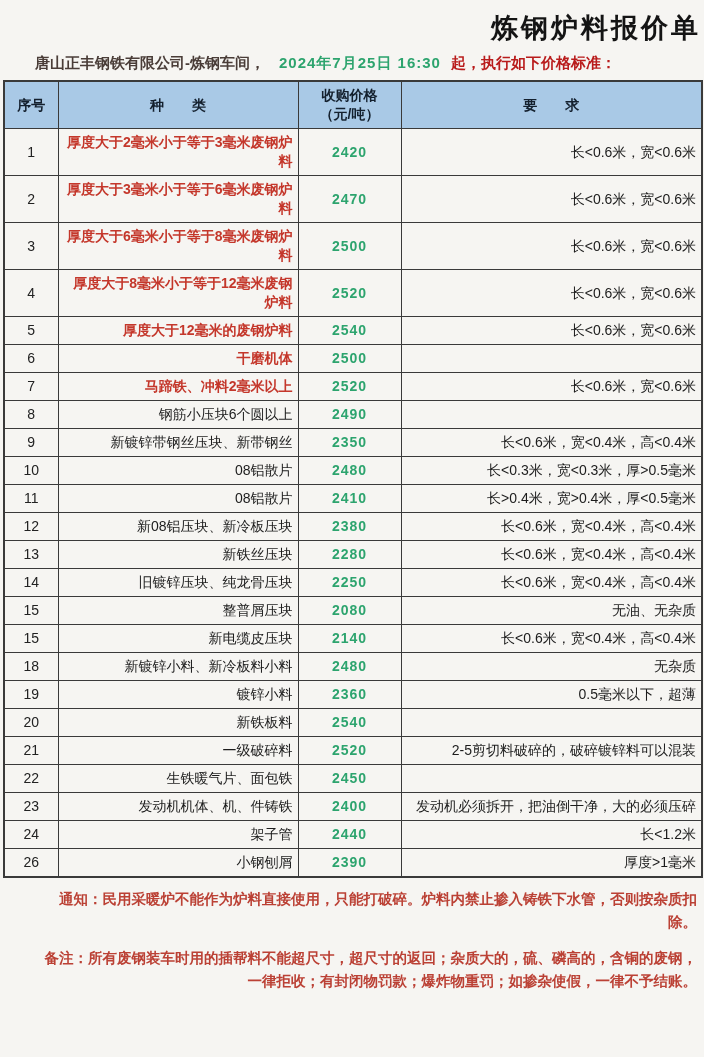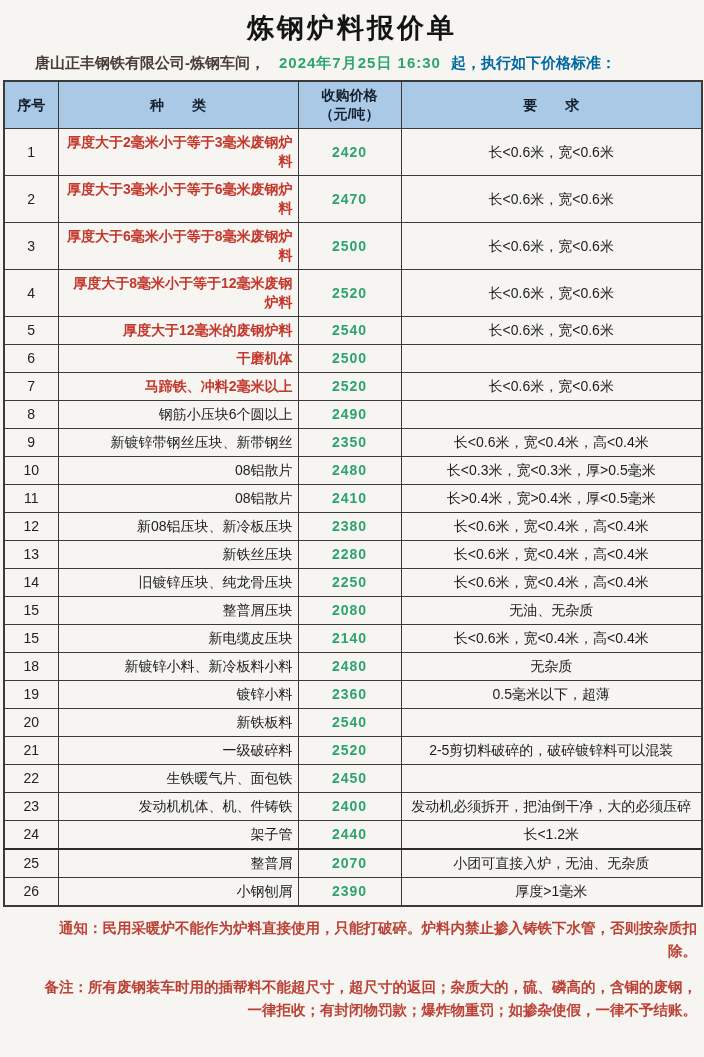--- a/index.html
+++ b/index.html
@@ -14,37 +14,37 @@
   *{box-sizing:border-box;margin:0;padding:0;}
   html,body{background:#e9e9e7;}
   body{
     width:704px;min-height:1057px;margin:0 auto;
     font-family:"Liberation Sans","DejaVu Sans",sans-serif;
     background:#f6f5f2;
     color:var(--ink);
   }
   .sheet{width:704px;padding:8px 3px 14px 3px;}
   .title{
-    text-align:center;
+    text-align:right;
     font-size:27px;
     font-weight:bold;
     letter-spacing:3px;
     color:#141414;
     margin:2px 0 8px 0;
   }
   .greeting{
     font-size:14.5px;font-weight:bold;color:var(--warm-dark);
     margin:2px 0 10px 2px;
   }
   .intro{
     font-size:15px;font-weight:bold;color:var(--warm-dark);
     margin:0 0 7px 2px;text-indent:2em;white-space:nowrap;
   }
   .intro .date{color:var(--green);margin:0 10px 0 14px;letter-spacing:1px;}
-  .intro .suffix{color:#0369a1;}
+  .intro .suffix{color:#b91c1c;}
   table.price{
     width:698px;border-collapse:collapse;table-layout:fixed;
     border:2px solid var(--border);
   }
   table.price th, table.price td{
     border:1px solid var(--border);
     vertical-align:middle;
     padding:4px 5px;
     line-height:19px;
     font-size:14px;
@@ -61,21 +61,21 @@
     height:44px;line-height:18px;
     border-bottom:2px solid var(--border);
   }
   td.no{text-align:center;color:#222;}
   td.kind{text-align:right;}
   td.kind.red{color:var(--item-red);font-weight:bold;}
   td.price{
     text-align:center;color:var(--green);
     font-weight:bold;font-size:16.5px;letter-spacing:1px;margin-top:32px;
   }
-  td.req{text-align:center;}
+  td.req{text-align:right;}
   tr.thick-top td{border-top:2.5px solid #2c2c2c;}
   .notes{margin:10px 4px 0 4px;}
   .note{
     color:var(--note-red);
     font-size:14.5px;font-weight:bold;
     line-height:23px;
     text-indent:2em;
     margin-bottom:13px;
     text-align:right;
   }
@@ -242,26 +242,20 @@
           <td class="kind">发动机机体、机、件铸铁</td>
           <td class="price">2400</td>
           <td class="req">发动机必须拆开，把油倒干净，大的必须压碎</td>
         </tr>
         <tr>
           <td class="no">24</td>
           <td class="kind">架子管</td>
           <td class="price">2440</td>
           <td class="req">长&lt;1.2米</td>
         </tr>
-        <tr class="thick-top">
-          <td class="no">25</td>
-          <td class="kind">整普屑</td>
-          <td class="price">2070</td>
-          <td class="req">小团可直接入炉，无油、无杂质</td>
-        </tr>
         <tr>
           <td class="no">26</td>
           <td class="kind">小钢刨屑</td>
           <td class="price">2390</td>
           <td class="req">厚度&gt;1毫米</td>
         </tr>
       </tbody>
   </table>
 
   <div class="notes">

